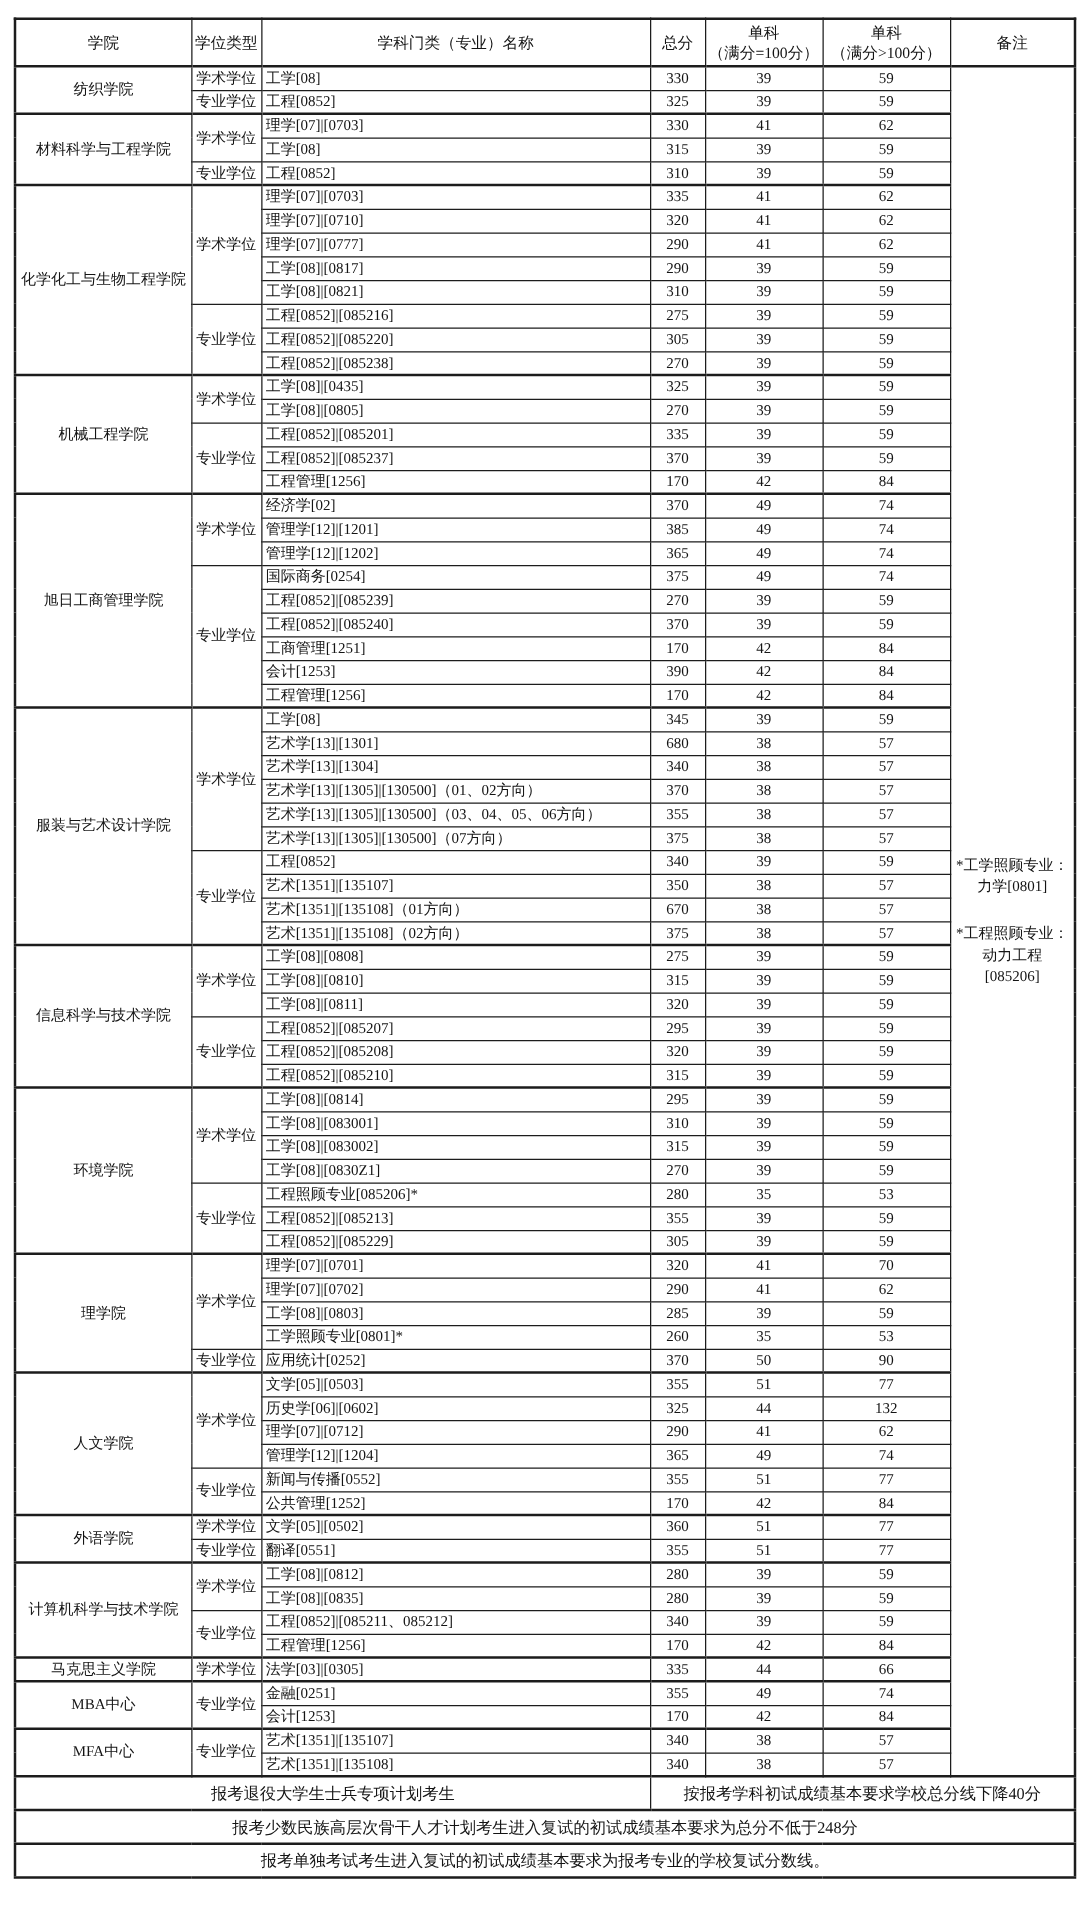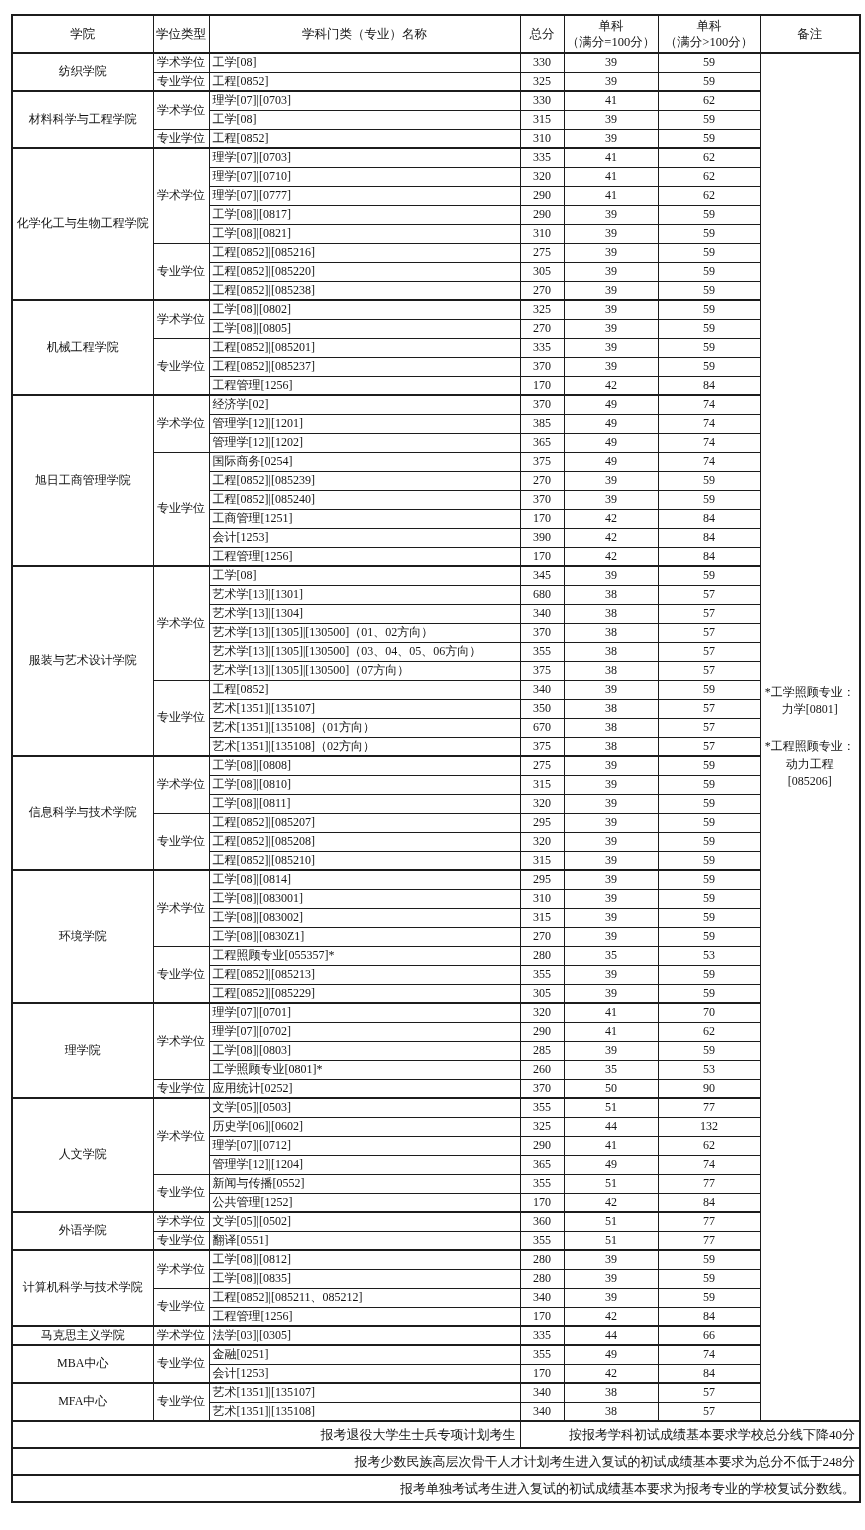--- a/index.html
+++ b/index.html
@@ -37,21 +37,21 @@
     padding:0 2px;
   }
   td.college, td.degree, td.total, td.s1, td.s2 { text-align:center; }
   td.major { text-align:left; padding-left:3px; white-space:nowrap; }
   td.remark { text-align:center; vertical-align:middle; }
   .remark-note { white-space:pre-line; line-height:1.45; margin:20px 0; font-size:12px; }
   tr.college-start > td { border-top:2px solid #1c1c1c; }
   tfoot tr { height:27px; }
   tfoot td {
     font-size:13px;
-    text-align:right;
+    text-align:center;
     vertical-align:middle;
     border:1px solid #1c1c1c;
     border-top:2px solid #1c1c1c;
     border-bottom:2px solid #1c1c1c;
     padding:0 4px;
   }
 </style>
 </head>
 <body>
 
@@ -170,21 +170,21 @@
         </tr>
         <tr>
           <td class="major">工程[0852]|[085238]</td>
           <td class="total">270</td>
           <td class="s1">39</td>
           <td class="s2">59</td>
         </tr>
         <tr class="college-start">
           <td class="college" rowspan="5">机械工程学院</td>
           <td class="degree" rowspan="2">学术学位</td>
-          <td class="major">工学[08]|[0802]</td>
+          <td class="major">工学[08]|[0435]</td>
           <td class="total">325</td>
           <td class="s1">39</td>
           <td class="s2">59</td>
         </tr>
         <tr>
           <td class="major">工学[08]|[0805]</td>
           <td class="total">270</td>
           <td class="s1">39</td>
           <td class="s2">59</td>
         </tr>
@@ -387,21 +387,21 @@
           <td class="s2">59</td>
         </tr>
         <tr>
           <td class="major">工学[08]|[0830Z1]</td>
           <td class="total">270</td>
           <td class="s1">39</td>
           <td class="s2">59</td>
         </tr>
         <tr>
           <td class="degree" rowspan="3">专业学位</td>
-          <td class="major">工程照顾专业[055357]*</td>
+          <td class="major">工程照顾专业[085206]*</td>
           <td class="total">280</td>
           <td class="s1">35</td>
           <td class="s2">53</td>
         </tr>
         <tr>
           <td class="major">工程[0852]|[085213]</td>
           <td class="total">355</td>
           <td class="s1">39</td>
           <td class="s2">59</td>
         </tr>

